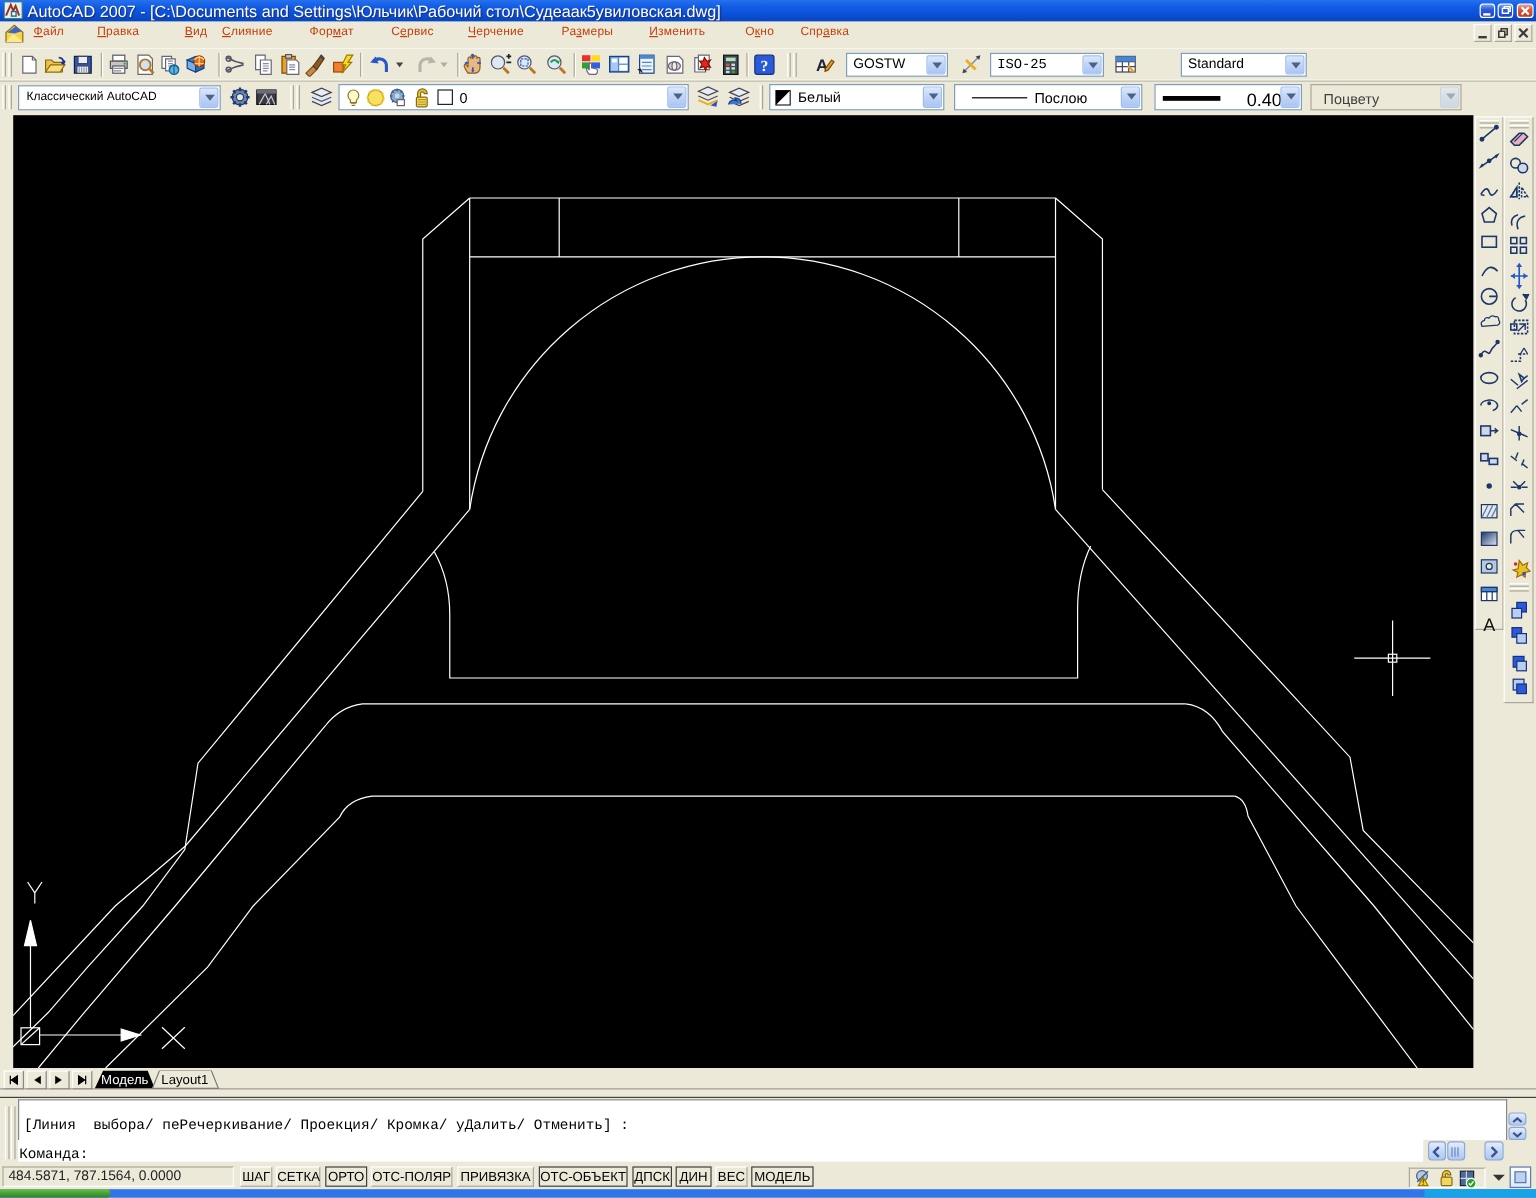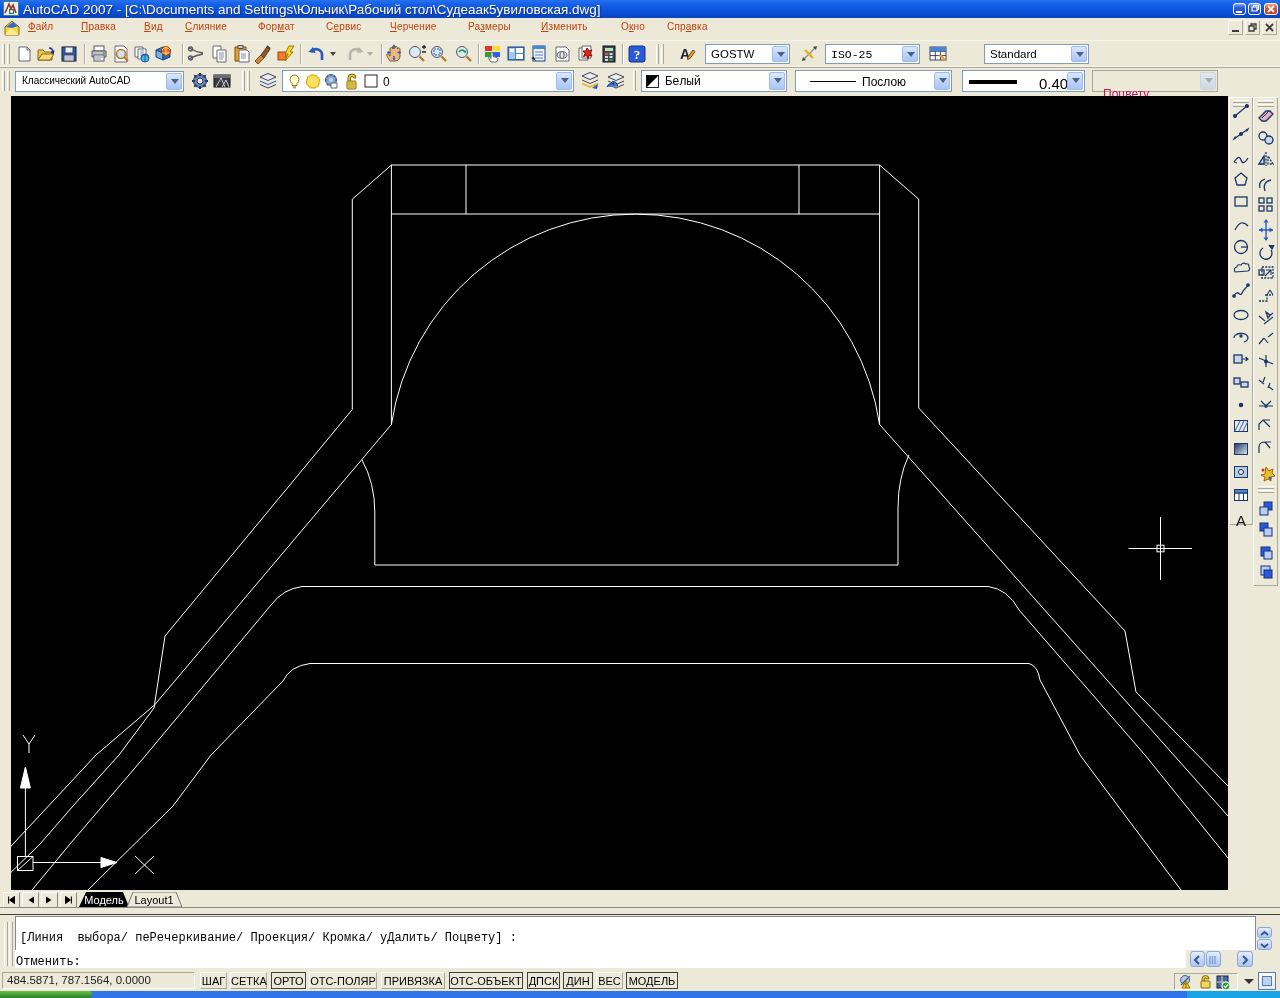--- a/index.html
+++ b/index.html
@@ -69,21 +69,21 @@
 </div>
 
 <div id="menubar" class="abs">
   <svg class="abs" style="left:3px;top:1px" width="18" height="18" viewBox="0 0 18 18">
     <path d="M2 8 L9 2 L16 8 L16 16 L2 16 Z" fill="#f4d64a" stroke="#8a6a10"></path>
     <path d="M3 8 L10 3 L15 7 L9 9 Z" fill="#3a66c8"></path>
     <path d="M2 16 L8 9 L16 16 Z" fill="#fbe98c"></path>
   </svg>
   <div class="menuitem mi abs" style="left:28px"><u>Ф</u>айл</div>
   <div class="menuitem mi abs" style="left:81px"><u>П</u>равка</div>
-  <div class="menuitem mi abs" style="left:144px"><u>В</u>ид</div>
+  <div class="menuitem mi abs" style="left:154px"><u>В</u>ид</div>
   <div class="menuitem mi abs" style="left:185px"><u>С</u>лияние</div>
   <div class="menuitem mi abs" style="left:258px">Фор<u>м</u>ат</div>
   <div class="menuitem mi abs" style="left:326px">С<u>е</u>рвис</div>
   <div class="menuitem mi abs" style="left:390px"><u>Ч</u>ерчение</div>
   <div class="menuitem mi abs" style="left:468px">Ра<u>з</u>меры</div>
   <div class="menuitem mi abs" style="left:541px"><u>И</u>зменить</div>
   <div class="menuitem mi abs" style="left:621px">О<u>к</u>но</div>
   <div class="menuitem mi abs" style="left:667px">Спр<u>а</u>вка</div>
 
   <div class="abs" style="left:1228px;top:2px;width:15px;height:15px;border:1px solid;border-color:#fff #aca899 #aca899 #fff;">
@@ -362,21 +362,21 @@
    <div style="position:absolute;left:14px;top:10px;width:46px;height:1px;background:#000"></div>
    <span style="position:absolute;left:66px;top:4px;font-size:12px">Послою</span>
    <div class="combobtn"></div>
  </div>
  <div class="combo" style="left:962px;top:3px;width:123px;height:22px;">
    <div style="position:absolute;left:6px;top:9px;width:48px;height:3.5px;background:#000"></div>
    <span style="position:absolute;left:76px;top:4px;font-size:15px">0.40 мм</span>
    <div class="combobtn"></div>
  </div>
  <div class="combo" style="left:1092px;top:3px;width:126px;height:22px;background:#ece9d8;border-color:#aca899;">
-   <span style="position:absolute;left:10px;top:16px;font-size:12px;color:#be185d">Поцвету</span>
+   <span style="position:absolute;left:10px;top:5px;font-size:12px;color:#404040">Поцвету</span>
    <div class="combobtn" style="opacity:0.45"></div>
  </div>
 </div>
 
 <div id="canvas" class="abs"></div>
 <svg id="draw" class="abs" style="left:11px;top:96px" width="1217" height="794" viewBox="11 96 1217 794">
   <g stroke="#ffffff" stroke-width="1" fill="none">
 
     <path d="M391.4 165 H879.6 M391.4 214 H879.6 M391.4 165 V424.5 M879.6 165 V424.5 M466 165 V214 M799 165 V214"></path>
     <path d="M391.4 165 L352.3 199.2 V409.5 M879.6 165 L918.7 199.2 V408"></path>
@@ -550,22 +550,22 @@
  </svg>
  <div class="abs" style="left:0;top:15px;width:1280px;height:1px;background:#888;"></div>
 </div>
 
 <div id="cmdwin" class="abs">
  <div class="abs" style="left:0;top:6px;width:1280px;height:54px;border-top:1.5px solid #404040;background:#ece9d8;"></div>
  <div class="abs" style="left:4px;top:14px;width:4px;height:44px;border-left:1px solid #fff;border-right:1px solid #aca899;"></div>
  <div class="abs" style="left:9px;top:14px;width:4px;height:44px;border-left:1px solid #fff;border-right:1px solid #aca899;"></div>
  <div class="abs" style="left:15px;top:8px;width:1241px;height:34px;background:#fff;border:1px solid #888;border-bottom:none;"></div>
  <div class="abs" style="left:15px;top:42px;width:1171px;height:18px;background:#fff;"></div>
- <div class="abs cmdtext" style="left:20px;top:23px;">[Линия  выбора/ пеРечеркивание/ Проекция/ Кромка/ уДалить/ Поцвету] :</div>
- <div class="abs cmdtext" style="left:16px;top:47px;">Отменить:</div>
+ <div class="abs cmdtext" style="left:20px;top:23px;">[Линия  выбора/ пеРечеркивание/ Проекция/ Кромка/ уДалить/ Отменить] :</div>
+ <div class="abs cmdtext" style="left:16px;top:47px;">Команда:</div>
 
  <div class="abs xpsb" style="left:1257px;top:19px;width:15px;height:11px;">
       <svg width="13" height="9">
         <path d="M3 6 l3.5 -3 3.5 3" stroke="#38538c" stroke-width="1.8" fill="none"></path>
       </svg>
     </div>
  <div class="abs xpsb" style="left:1257px;top:31px;width:15px;height:11px;">
       <svg width="13" height="9">
         <path d="M3 3 l3.5 3 3.5 -3" stroke="#38538c" stroke-width="1.8" fill="none"></path>
       </svg>

